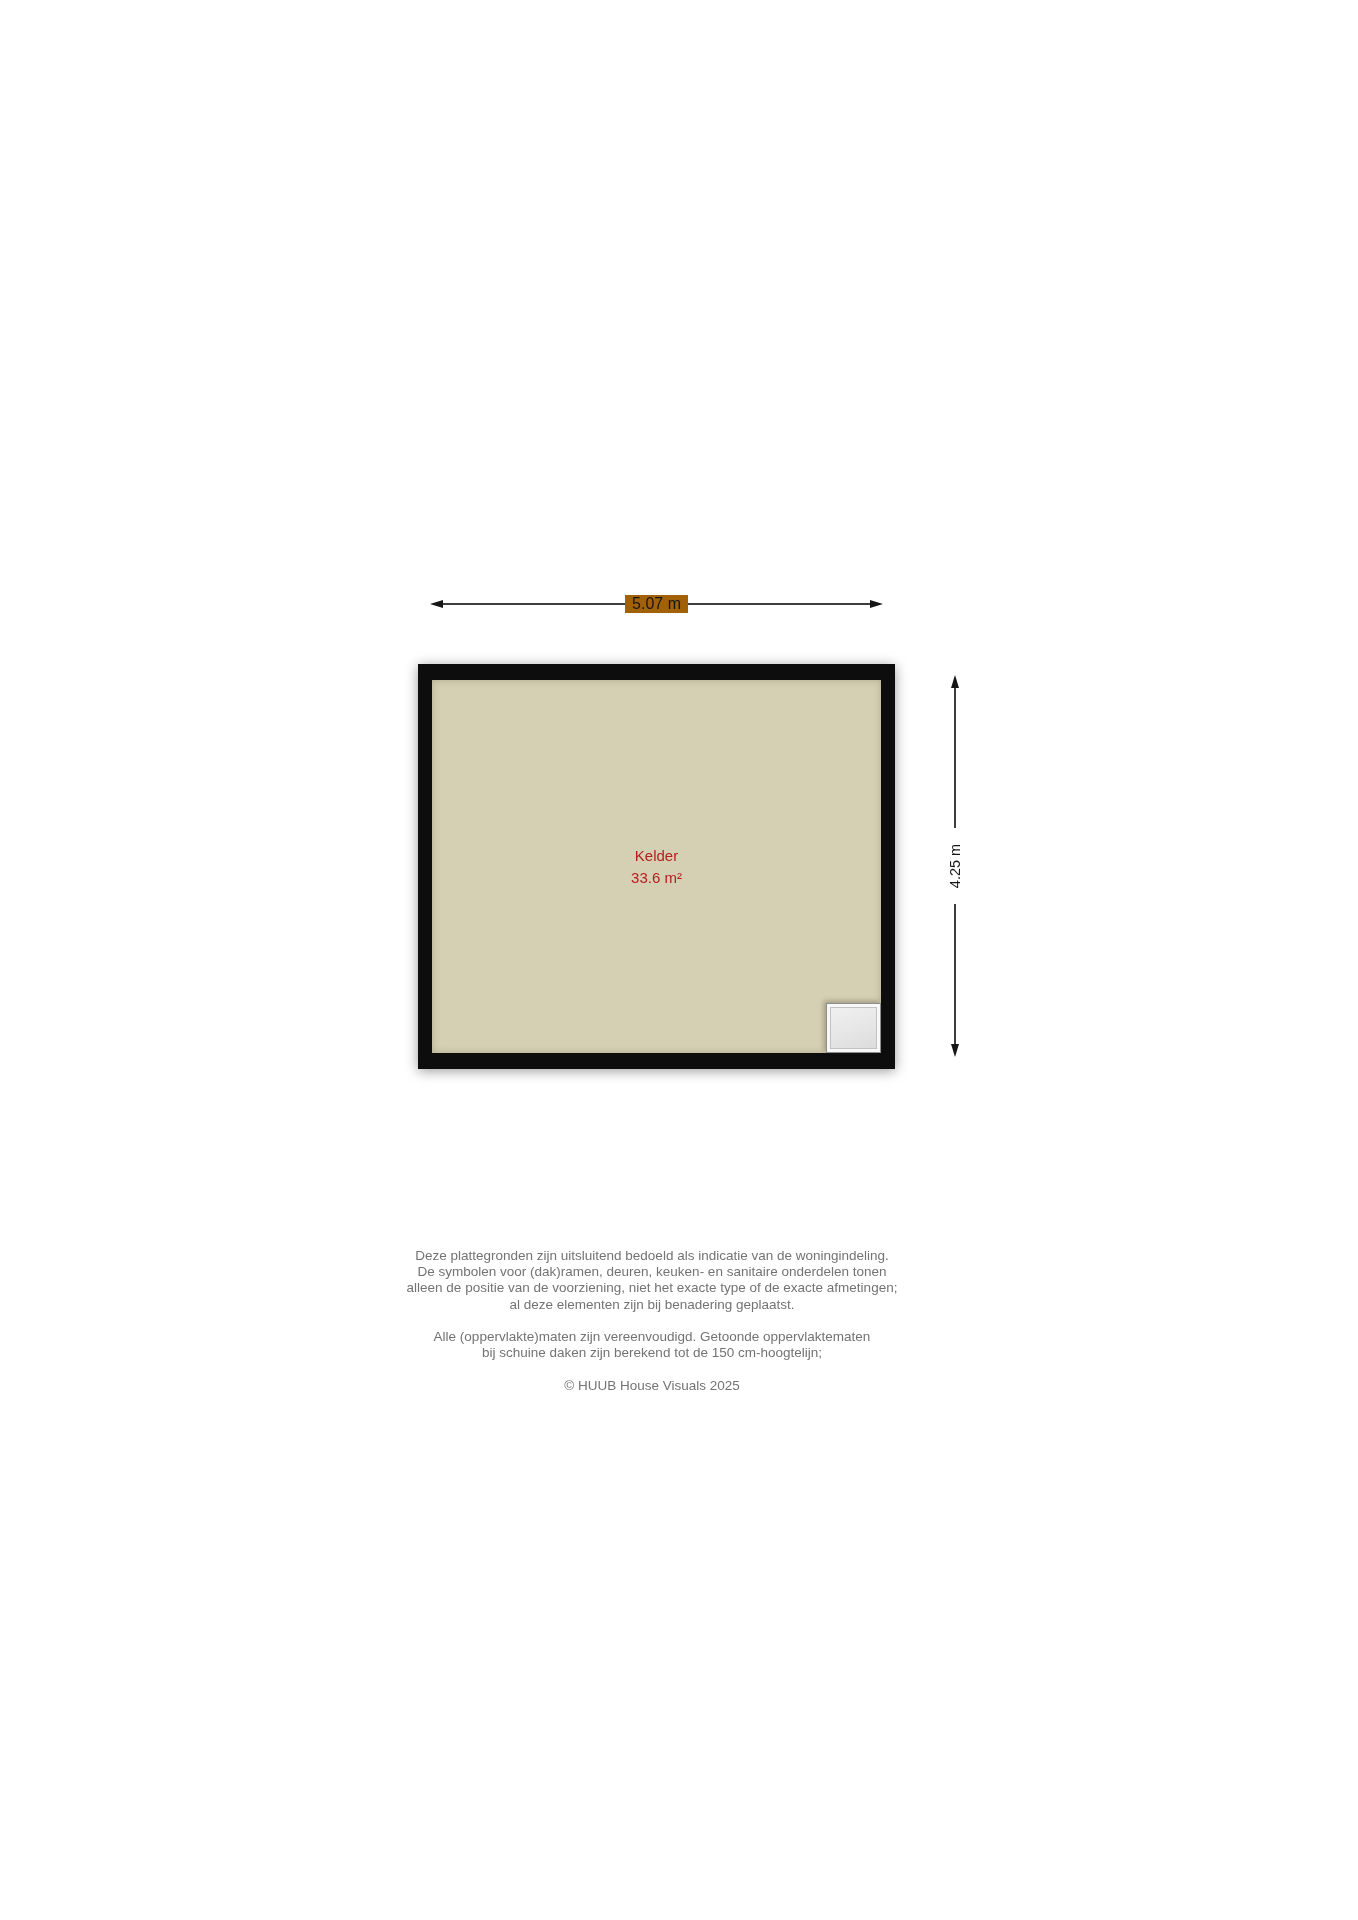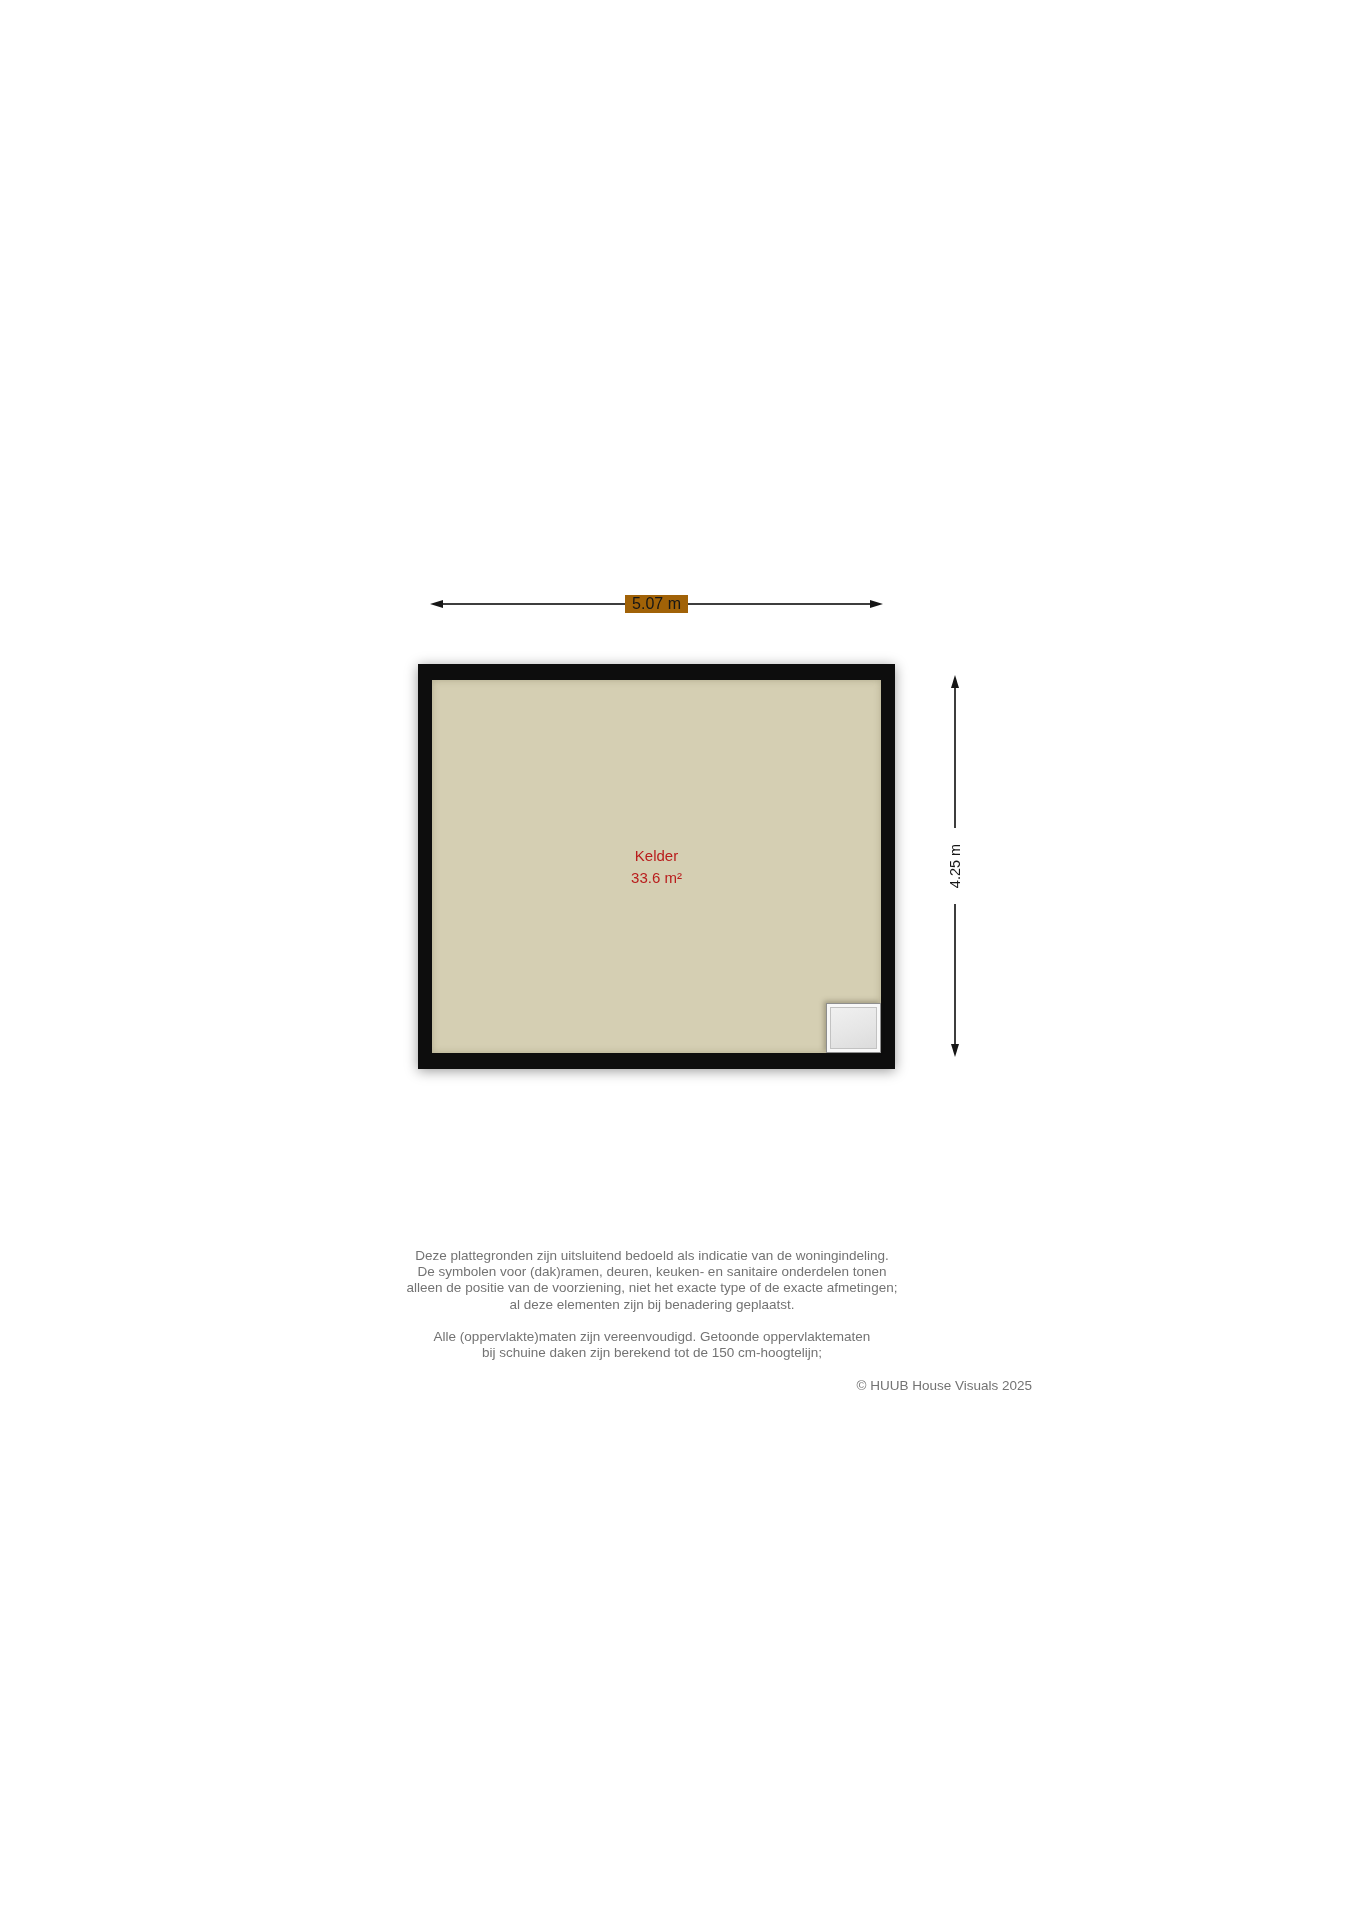--- a/index.html
+++ b/index.html
@@ -114,21 +114,21 @@
     top: 1216px;
     width: 760px;
     text-align: center;
     font-size: 13.5px;
     line-height: 16.2px;
     color: #737373;
     margin-top: 32px;
   }
   .multiline { white-space: pre-line; }
   .para2 { margin-top: 16px; }
-  .copyright { margin-top: 17px; text-align: right; }
+  .copyright { margin-top: 17px; }
 </style>
 </head>
 <body>
 
 <div class="canvas">
 
   <div class="dim-h">
     <div class="arr arr-left"></div>
     <div class="dline-h"></div>
     <div class="dim-label">5.07 m</div>

